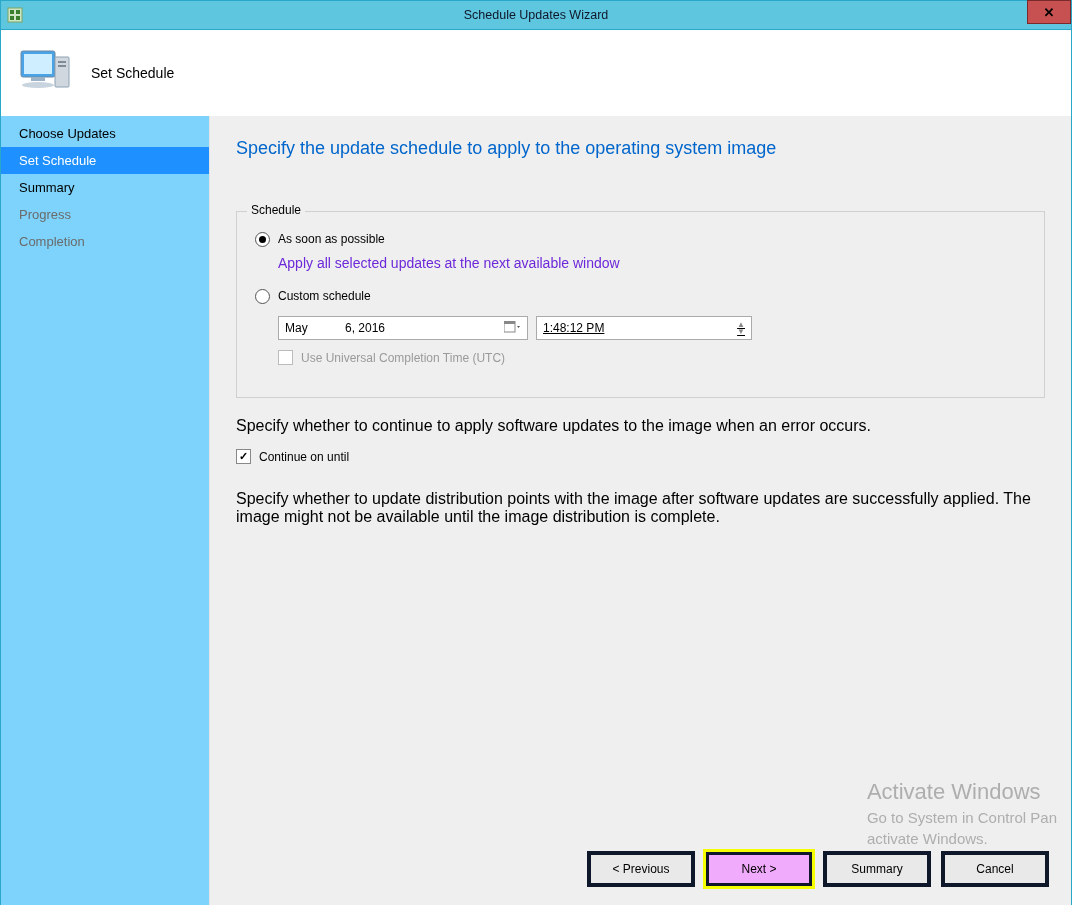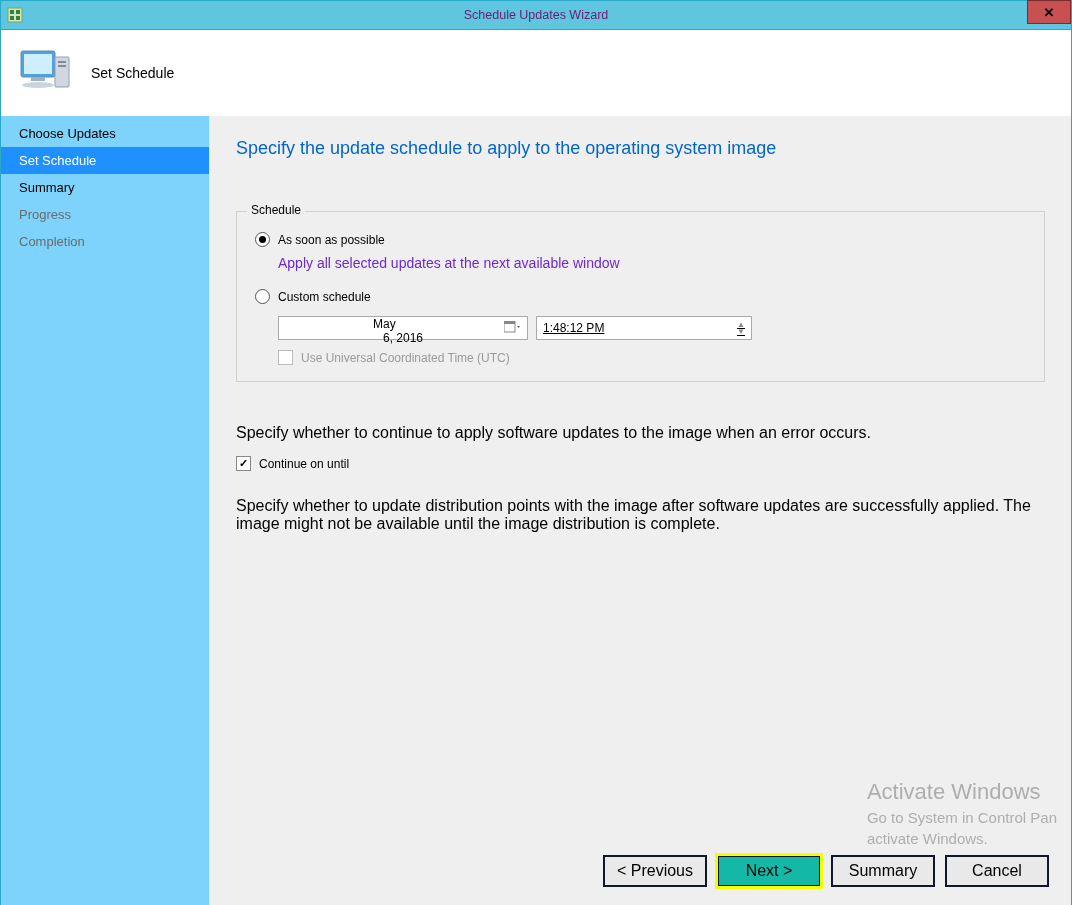--- a/index.html
+++ b/index.html
@@ -29,21 +29,21 @@
     width: 28px;
     height: 28px;
     display:flex;
     align-items:center;
     justify-content:center;
   }
   .titlebar .title {
     position:absolute;
     left:0; right:0;
     text-align:center;
-    color:#701a75;
+    color:#0f172a;
     font-size:12.5px;
     pointer-events:none;
   }
   .titlebar .close-btn {
     position:absolute;
     right:0; top:-1px;
     width:42px; height:22px;
     background:#c75050;
     border:1px solid #7a2a2a;
     display:flex;
@@ -104,35 +104,35 @@
   }
   .page-heading {
     color:#0066cc;
     font-size:18px;
     font-weight:400;
     margin-bottom:52px;
   }
   .groupbox {
     border:1px solid #d0d0d0;
     position:relative;
-    padding:20px 18px 16px 18px;
-    margin-bottom:42px;
+    padding:20px 18px 32px 18px;
+    margin-bottom:19px;
   }
   .groupbox .legend {
     position:absolute;
     top:-9px;
     left:10px;
     background:#efefef;
     padding:0 4px;
     font-size:12px;
     color:#000;
   }
   .radio-row {
     display:flex;
-    align-items:center;
+    align-items:flex-start;
     margin-top:6px;
     cursor:pointer;
   }
   .radio-row:first-of-type { margin-top:0; }
   .radio-dot {
     width:13px; height:13px;
     border:1px solid #555;
     border-radius:50%;
     margin-right:8px;
     display:flex;
@@ -160,21 +160,21 @@
     height:24px;
     border:1px solid #aaa;
     background:#fff;
     display:flex;
     align-items:center;
     padding:0 6px;
     font-size:12px;
     color:#000;
     box-sizing:border-box;
   }
-  .date-field { width:250px; justify-content:flex-start; position:relative;flex-direction:column; }
+  .date-field { width:250px; justify-content:flex-start; position:relative; }
   .date-field .month { width:60px; }
   .date-field .dayyear { flex:1; }
   .date-field .cal-btn {
     width:22px;
     display:flex;
     align-items:center;
     justify-content:center;
     color:#666;
     font-size:10px;
     position:absolute;
@@ -216,33 +216,33 @@
   .button-bar {
     position:absolute;
     right:22px;
     bottom:18px;
     display:flex;
     gap:10px;
   }
   .btn {
     width:100px;
     height:28px;
-    border:2px solid #0f172a;
+    border:4px solid #0f172a;
     background:#e9e9e9;
     color:#000;
-    font-size:16px;
+    font-size:12px;
     display:flex;
     align-items:center;
     justify-content:center;
     cursor:pointer;
   }
   .btn.highlight {
     outline:3px solid #f4ff00;
     outline-offset:-1px;
-    background:#14b8a6;
+    background:#f0abfc;
   }
 
   .watermark {
     position:absolute;
     right:14px;
     bottom:58px;
     text-align:left;
     color:rgba(120,120,120,0.55);
     pointer-events:none;
   }
@@ -329,21 +329,21 @@
             <span>1:48:12 PM</span>
             <span class="spinner">
               <span>▲</span>
                 <span>▼</span>
             </span>
           </div>
         </div>
 
         <div class="utc-check">
           <span class="chk"></span>
-          <span>Use Universal Coordinated Time (UTC)</span>
+          <span>Use Universal Completion Time (UTC)</span>
         </div>
       </div>
 
       <div class="para">Specify whether to continue to apply software updates to the image when an error occurs.</div>
       <div class="check-row">
         <span class="chk checked"></span>
         <span>Continue on until</span>
       </div>
 
       <div class="para">Specify whether to update distribution points with the image after software updates are successfully applied. The image might not be available until the image distribution is complete.</div>

